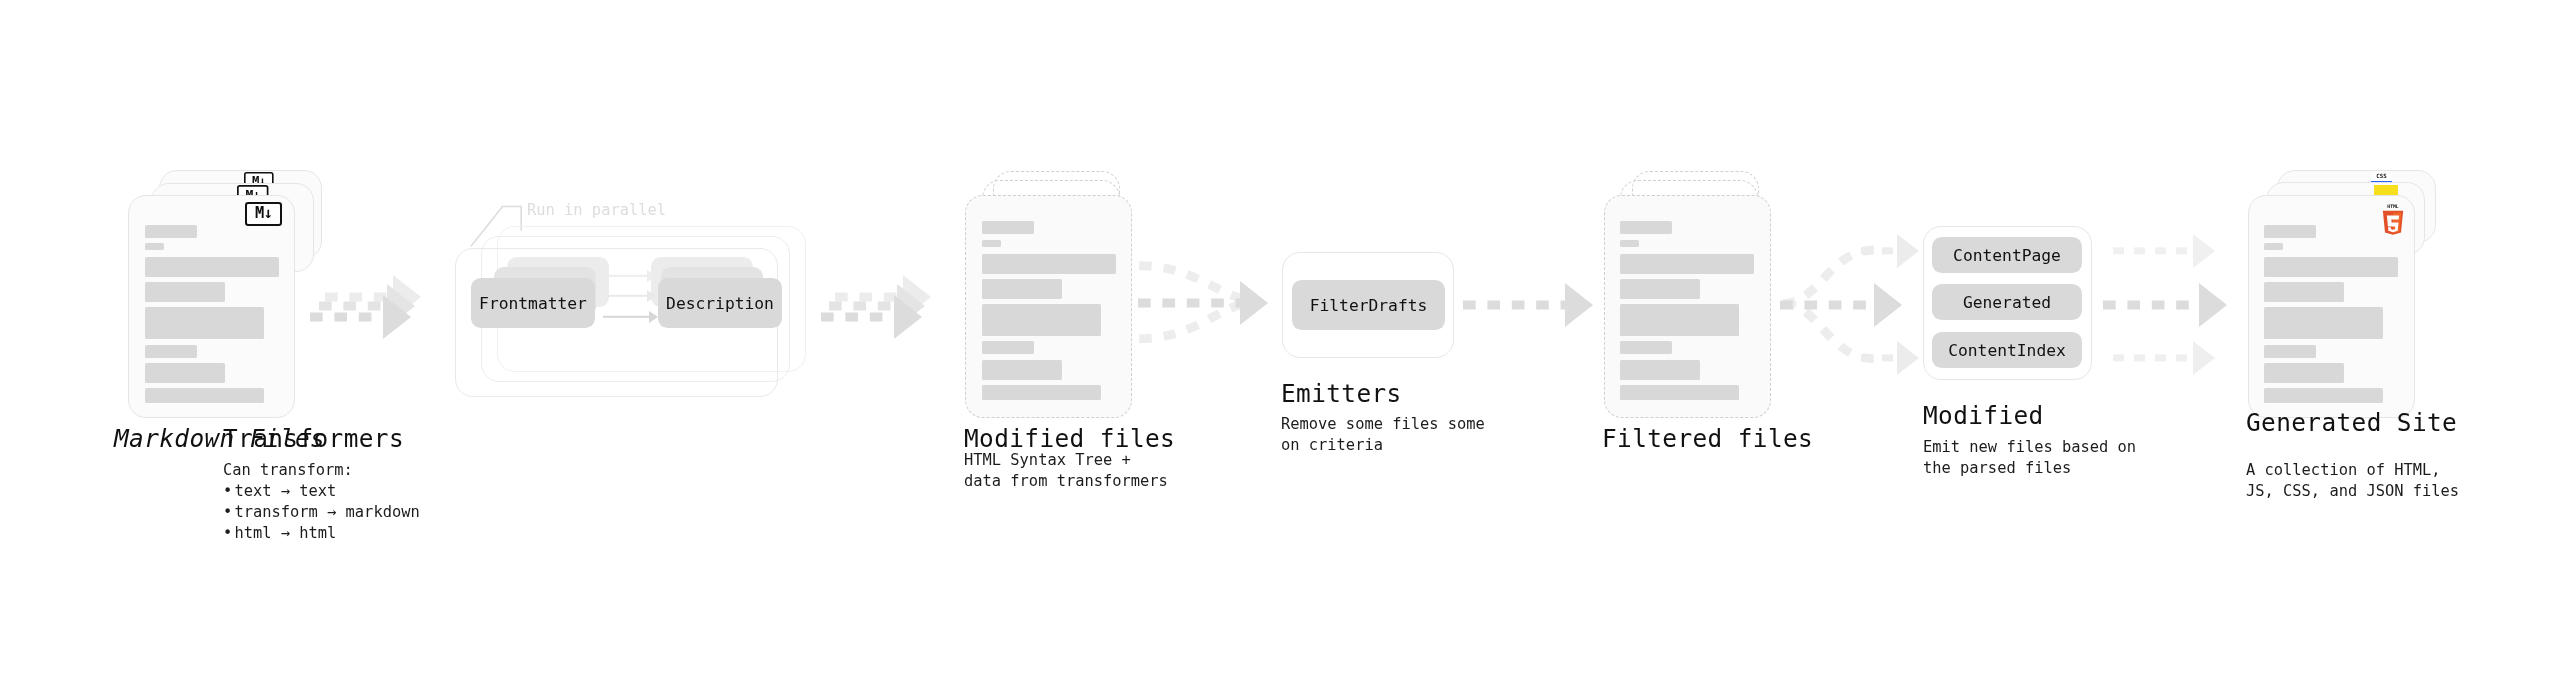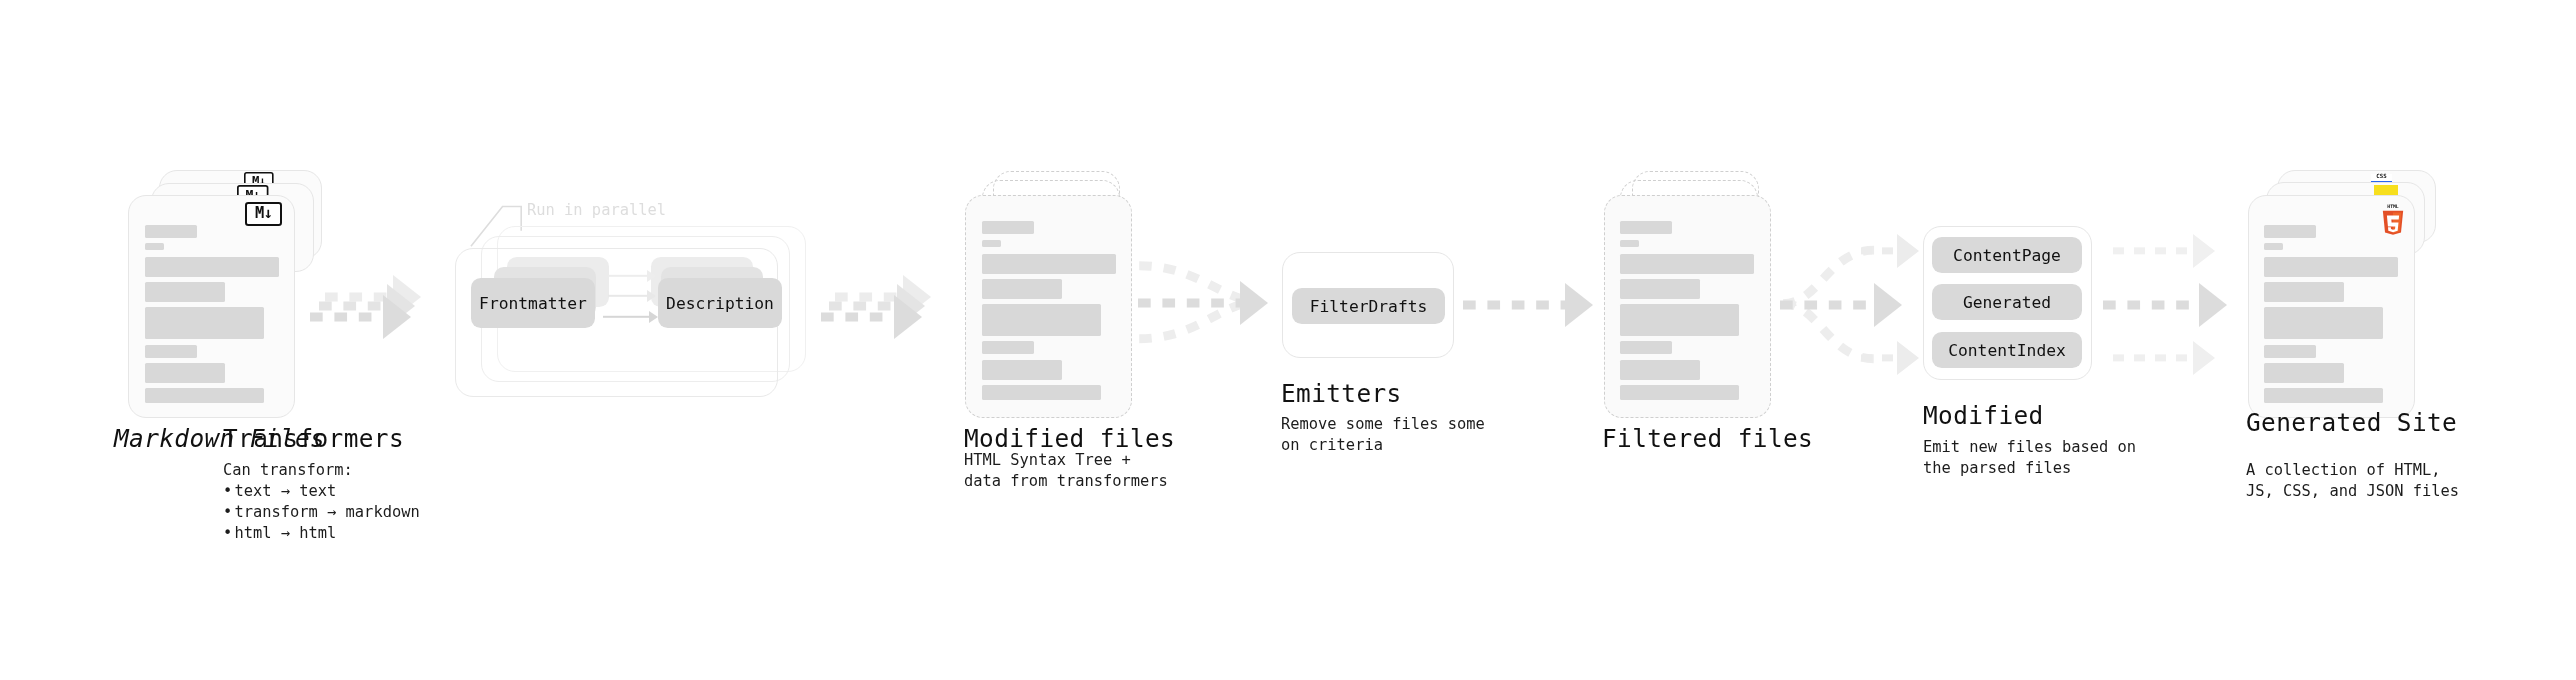--- a/index.html
+++ b/index.html
@@ -255,21 +255,21 @@
       <path d="M4 104 C70 104, 96 68, 142 58" fill="none" stroke="#ededed" stroke-width="11" stroke-dasharray="15 15" stroke-linecap="butt"></path>
     </svg>
     <div class="arrow" style="left:1138px; top:281px; width:138px; height:44px; color:#dcdcdc;">
       <div class="shaft" style="left:0; width:104px;"></div>
         <div class="head" style="left:102px;"></div>
     </div>
   </div>
 
   <div>
     <div class="card plain" style="left:1282px; top:252px; width:172px; height:106px;"></div>
-    <div class="pill" style="left:1292px; top:288px; width:153px; height:36px;">
+    <div class="pill" style="left:1292px; top:280px; width:153px; height:50px;">
       <span>FilterDrafts</span>
     </div>
   </div>
   <div class="stage-title" style="left:1281px; top:379px;">Emitters</div>
   <div class="stage-desc" style="left:1281px; top:414px;">Remove some files some
 on criteria</div>
 
   <div>
     <div class="arrow" style="left:1463px; top:283px; width:138px; height:44px; color:#dcdcdc;">
       <div class="shaft" style="left:0; width:104px;"></div>

